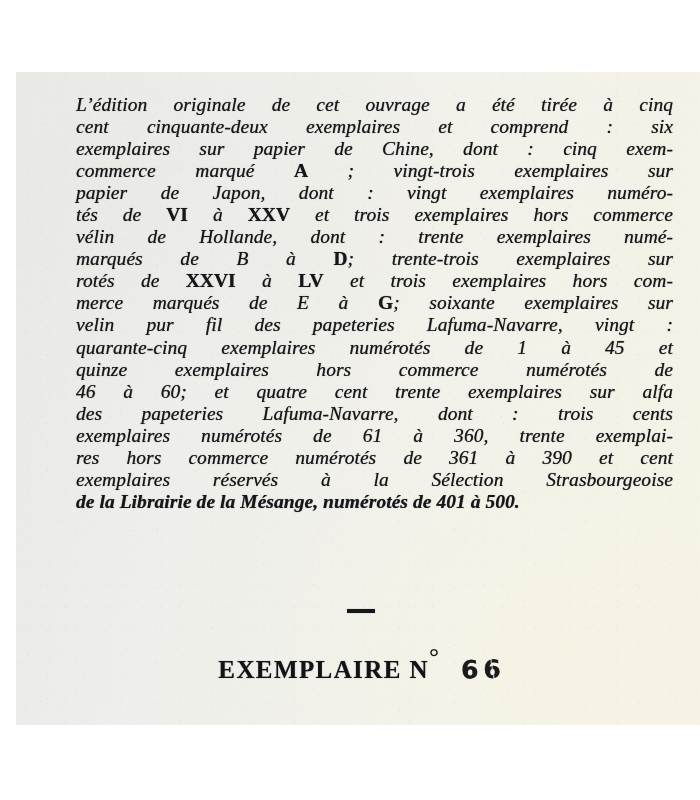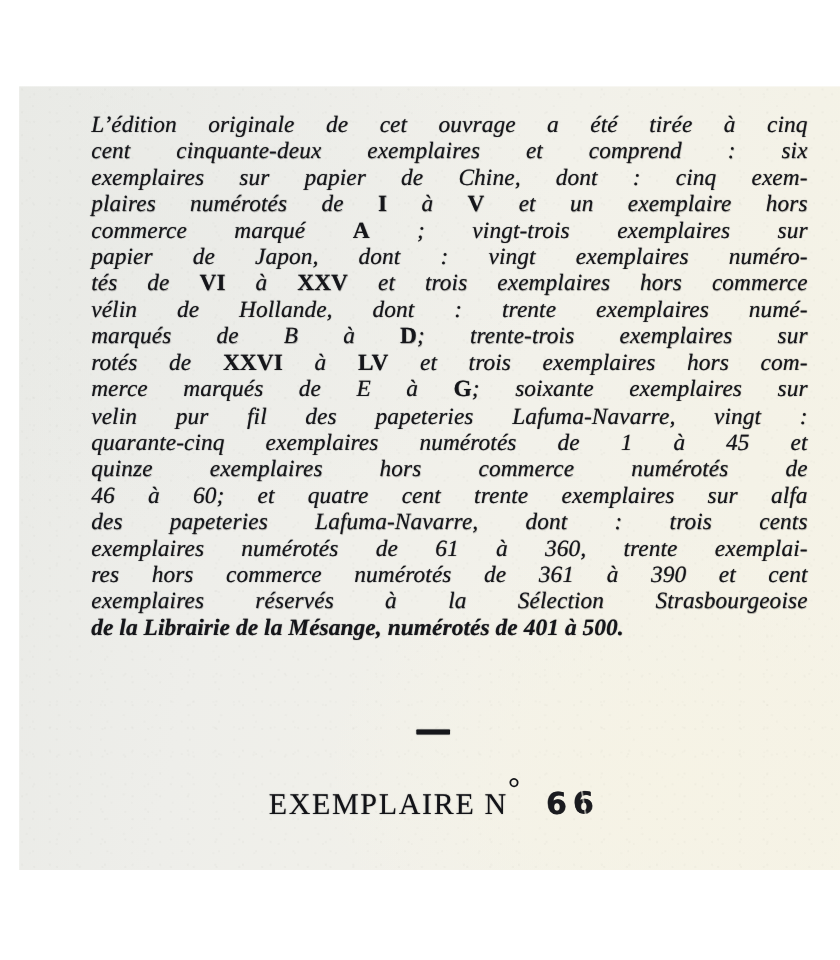--- a/index.html
+++ b/index.html
@@ -113,21 +113,21 @@
     width: 700px;
     text-align: center;
   }
   .exemplaire-inner {
     display: inline-block;
     margin-left: -8px;
     white-space: nowrap;
   }
   .ex-label {
     font-family: "Liberation Serif", serif;
-    font-weight: 400;
+    font-weight: 700;
     font-size: 25px;
     letter-spacing: 1.4px;
     color: #121317;
     text-shadow: 0 0 1px rgba(18,19,23,.6);
   }
   .ex-deg {
     font-weight: 700;
     font-size: 25px;
     vertical-align: .52em;
     line-height: 0;
@@ -173,23 +173,20 @@
       <div class="line">
           <span class="j">L’édition originale de cet ouvrage a été tirée à cinq</span>
         </div>
       <div class="line">
           <span class="j">cent cinquante-deux exemplaires et comprend : six</span>
         </div>
       <div class="line">
           <span class="j">exemplaires sur papier de Chine, dont : cinq exem-</span>
         </div>
       <div class="line">
-          <span class="j">plaires numérotés de <span class="rom">I</span> à <span class="rom">V</span> et un exemplaire hors</span>
-        </div>
-      <div class="line">
           <span class="j">commerce marqué <span class="rom">A</span> ; vingt-trois exemplaires sur</span>
         </div>
       <div class="line">
           <span class="j">papier de Japon, dont : vingt exemplaires numéro-</span>
         </div>
       <div class="line">
           <span class="j">tés de <span class="rom">VI</span> à <span class="rom">XXV</span> et trois exemplaires hors commerce</span>
         </div>
       <div class="line">
           <span class="j">vélin de Hollande, dont : trente exemplaires numé-</span>

